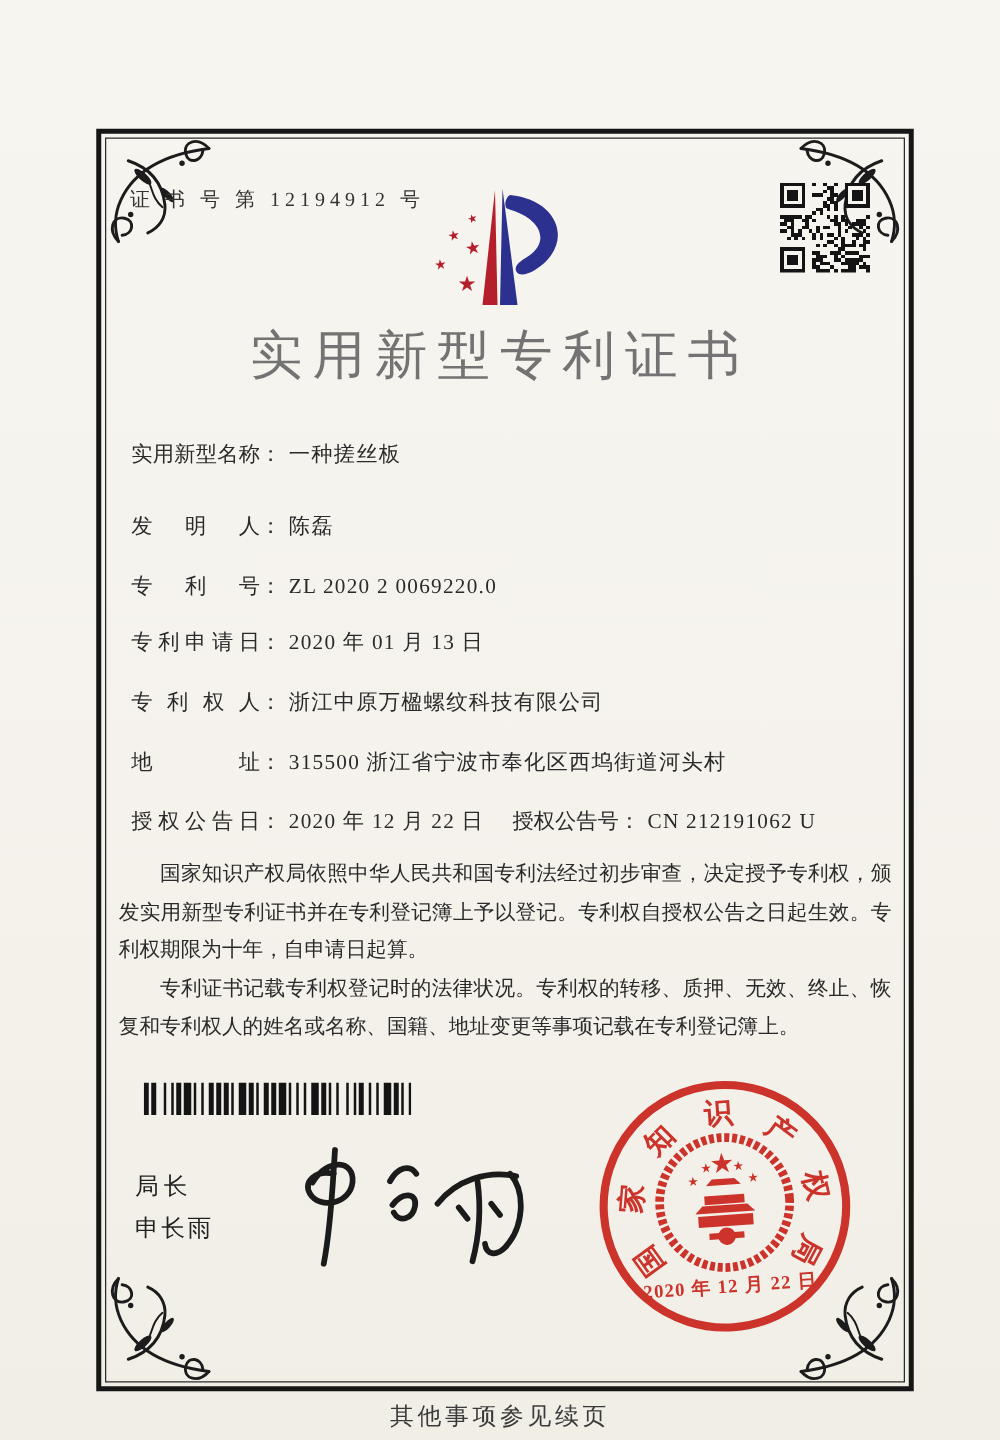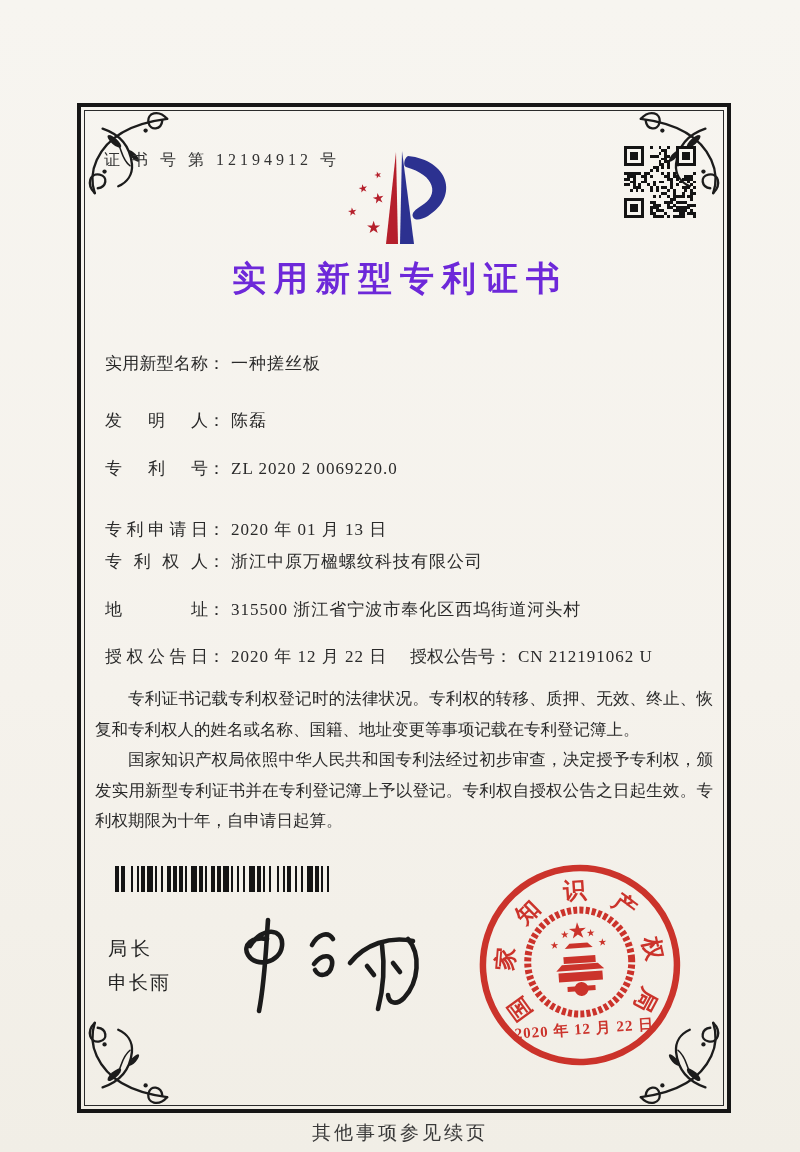--- a/index.html
+++ b/index.html
@@ -12,21 +12,21 @@
   .frame{position:absolute;left:77px;top:103px;width:646px;height:1002px;border:4px solid #161616;}
   .frame-inner{position:absolute;inset:3px;border:1px solid #2b2b2b;}
   .ornament{position:absolute;width:88px;height:88px;}
   .orn-tl{left:85px;top:111px;}
   .orn-tr{left:635px;top:111px;transform:scaleX(-1);}
   .orn-bl{left:85px;top:1017px;transform:scaleY(-1);}
   .orn-br{left:635px;top:1017px;transform:scale(-1,-1);}
   .cert-no{position:absolute;left:104px;top:150px;font-size:16px;letter-spacing:4px;color:#333;}
   .logo{position:absolute;left:330px;top:136px;}
   .qr{position:absolute;left:624px;top:146px;}
-  .title{position:absolute;left:0;right:0;top:256px;text-align:center;font-size:34px;font-weight:700;letter-spacing:8px;color:#6d28d9;}
+  .title{position:absolute;left:0;right:0;top:256px;text-align:center;font-size:42px;font-weight:400;letter-spacing:8px;color:#737373;}
   .row{position:absolute;left:105px;width:610px;font-size:17px;white-space:nowrap;color:#2a2a2a;}
   .flabel{display:inline-block;width:103px;text-align:justify;text-align-last:justify;}
   .colon{margin-right:6px;}
   .val{letter-spacing:1px;}
   .pair2{position:absolute;left:305px;top:0;}
   .body-text{position:absolute;left:95px;top:684px;width:618px;font-size:16.5px;line-height:30.5px;text-align:justify;color:#2a2a2a;}
   .body-text p{margin:0;text-indent:2em;}
   .barcode{position:absolute;left:115px;top:866px;}
   .sig-title{position:absolute;left:108px;top:936px;font-size:19px;letter-spacing:4px;color:#222;}
   .sig-name{position:absolute;left:108px;top:970px;font-size:19px;letter-spacing:2px;color:#222;}
@@ -281,37 +281,37 @@
 
   <div class="row" style="top:409px">
     <span class="flabel">发明人</span><span class="colon">：</span><span class="val">陈磊</span>
   </div>
   <div class="row" style="top:352px">
     <span class="flabel">实用新型名称</span><span class="colon">：</span><span class="val">一种搓丝板</span>
   </div>
   <div class="row" style="top:457px">
     <span class="flabel">专利号</span><span class="colon">：</span><span class="val">ZL 2020 2 0069220.0</span>
   </div>
-  <div class="row" style="top:518px">
+  <div class="row" style="top:502px">
     <span class="flabel">专利申请日</span><span class="colon">：</span><span class="val">2020 年 01 月 13 日</span>
   </div>
   <div class="row" style="top:550px">
     <span class="flabel">专利权人</span><span class="colon">：</span><span class="val">浙江中原万楹螺纹科技有限公司</span>
   </div>
   <div class="row" style="top:598px">
     <span class="flabel">地址</span><span class="colon">：</span><span class="val">315500 浙江省宁波市奉化区西坞街道河头村</span>
   </div>
   <div class="row" style="top:645px">
     <span class="flabel">授权公告日</span><span class="colon">：</span><span class="val">2020 年 12 月 22 日</span>
     <span class="pair2"><span>授权公告号</span><span class="colon">：</span><span class="val">CN 212191062 U</span></span>
   </div>
 
   <div class="body-text">
+    <p>国家知识产权局依照中华人民共和国专利法经过初步审查，决定授予专利权，颁发实用新型专利证书并在专利登记簿上予以登记。专利权自授权公告之日起生效。专利权期限为十年，自申请日起算。</p>
     <p>专利证书记载专利权登记时的法律状况。专利权的转移、质押、无效、终止、恢复和专利权人的姓名或名称、国籍、地址变更等事项记载在专利登记簿上。</p>
-    <p>国家知识产权局依照中华人民共和国专利法经过初步审查，决定授予专利权，颁发实用新型专利证书并在专利登记簿上予以登记。专利权自授权公告之日起生效。专利权期限为十年，自申请日起算。</p>
   </div>
 
   <svg class="barcode" width="214" height="26" viewBox="0 0 214 26" preserveAspectRatio="none">
     <g id="barcode-bars" fill="#141414" transform="scale(2 1)">
         <rect x="0" y="0" width="2" height="26"></rect>
         <rect x="3" y="0" width="2" height="26"></rect>
         <rect x="8" y="0" width="1" height="26"></rect>
         <rect x="11" y="0" width="1" height="26"></rect>
         <rect x="13" y="0" width="2" height="26"></rect>
         <rect x="16" y="0" width="3" height="26"></rect>

